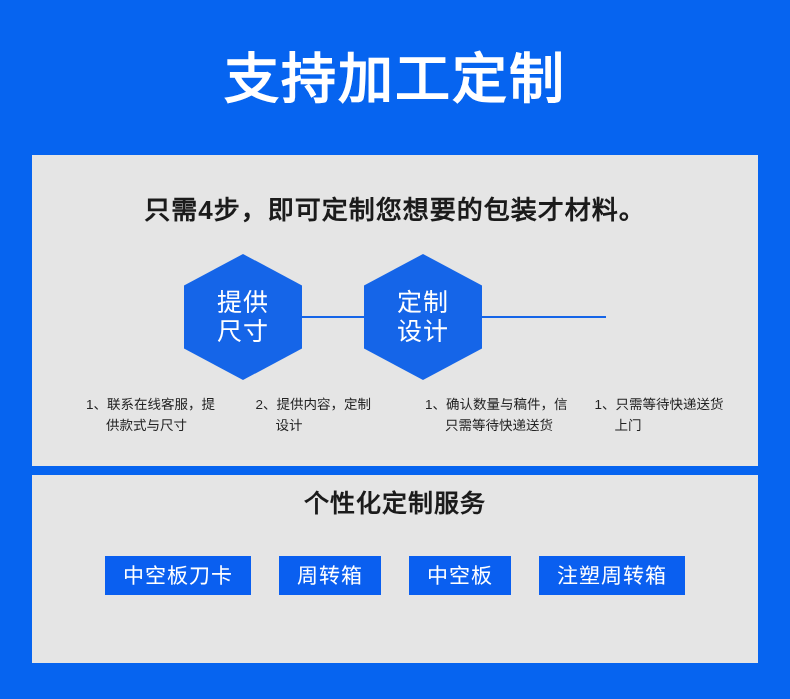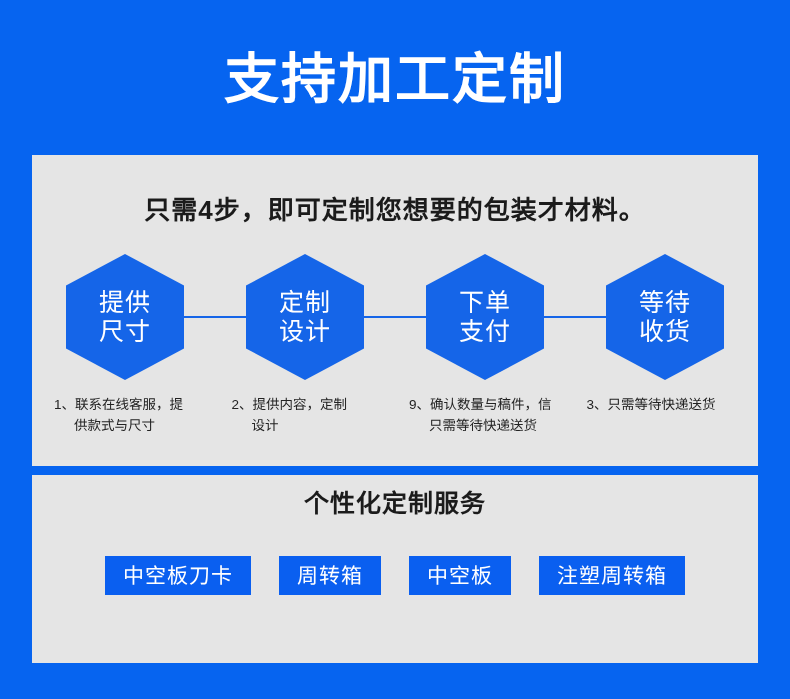--- a/index.html
+++ b/index.html
@@ -114,20 +114,21 @@
     height: 2px;
     background: #1565e8;
   }
 
   
   .captions {
     display: flex;
     margin-top: 14px;
     padding: 0 8px;
     box-sizing: border-box;
+    margin-left: 32px;
   }
   .caption {
     flex: 1 1 0;
     color: #222222;
     font-size: 13.5px;
     line-height: 1.55;
     padding-left: 14px;
     padding-right: 12px;
     box-sizing: border-box;
   }
@@ -195,57 +196,46 @@
 
       <div class="hex-cell">
         <div class="hexagon">
           <span class="hex-line1">定制</span>
           <span class="hex-line2">设计</span>
         </div>
       </div>
 
       <div class="connector"></div>
 
-      <div class="hex-cell">
-        <div class="hexagon">
-          <span class="hex-line1">下单</span>
-          <span class="hex-line2">支付</span>
-        </div>
-      </div>
 
       <div class="connector"></div>
 
-      <div class="hex-cell">
-        <div class="hexagon">
-          <span class="hex-line1">等待</span>
-          <span class="hex-line2">收货</span>
-        </div>
-      </div>
 
     </div>
 
     <div class="captions">
 
       <div class="caption">
         <span>1、联系在线客服，提</span>
         <span class="caption-indent">供款式与尺寸</span>
       </div>
 
       <div class="caption">
         <span>2、提供内容，定制</span>
         <span class="caption-indent">设计</span>
       </div>
 
       <div class="caption">
-        <span>9、确认数量与稿件，信</span>
+        <span>1、确认数量与稿件，信</span>
         <span class="caption-indent">只需等待快递送货</span>
       </div>
 
       <div class="caption">
-        <span>3、只需等待快递送货</span>
+        <span>1、只需等待快递送货</span>
+        <span class="caption-indent">上门</span>
       </div>
 
     </div>
 
   </div>
 
   <div class="panel panel-services">
 
     <div class="services-title">个性化定制服务</div>
 

